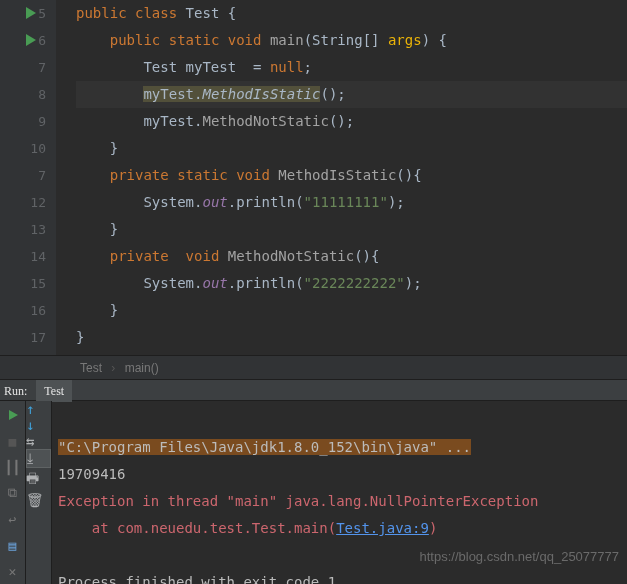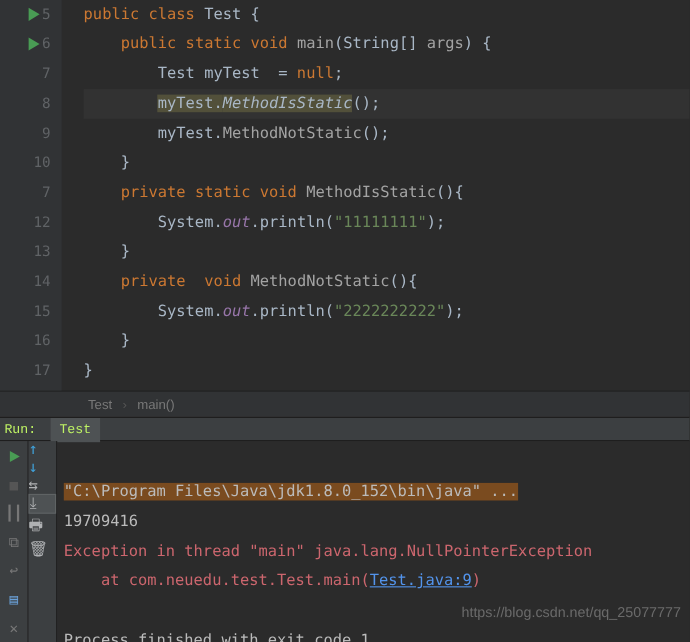--- a/index.html
+++ b/index.html
@@ -44,44 +44,44 @@
     white-space: pre;
   }
   .code-line { height: 27px; }
   .hl-line { background: #323232; }
   .warn-hl { background: #52503a; }
   .kw { color: #cc7832; }
   .type { color: #a9b7c6; }
   .method-def { color: #a3a3a3; }
   .str { color: #6a8759; }
   .field { color: #9876aa; font-style: italic; margin-top: 32px; }
-  .param { color: #a3a3a3; }
+  .param { color: #eab308; }
   .sys { color: #a9b7c6; }
   .guide { color: #494949; }
 
   .breadcrumb {
     height: 24px;
     background: #313335;
     border-top: 1px solid #1e1e1e;
     padding-left: 80px;
     color: #787878;
     font-size: 12px;
     line-height: 24px;
     font-family: sans-serif;
   }
   .breadcrumb .crumb-sep { margin: 0 6px; color: #555; }
 
   .runbar {
     height: 22px;
     background: #3c3f41;
     border-top: 1px solid #1e1e1e;
     border-bottom: 1px solid #1e1e1e;
-    font-family: Liberation Mono, monospace;
+    font-family: Liberation Serif, serif;
     font-size: 12px;
-    color: #bef264;
+    color: #e5e5e5;
     line-height: 22px;
     padding-left: 4px;
   }
   .runbar .tab-sel {
     display: inline-block;
     background: #4e5254;
     padding: 0 8px;
     margin-left: 6px;
   }
 

